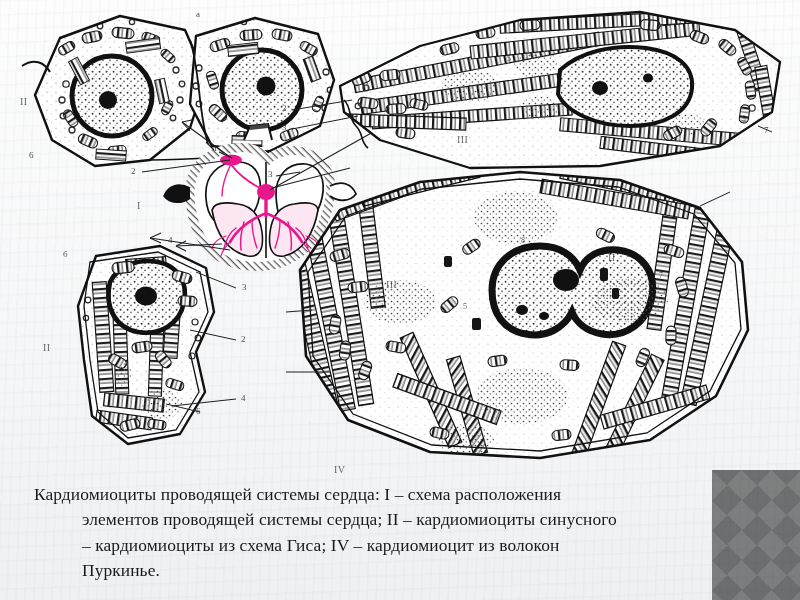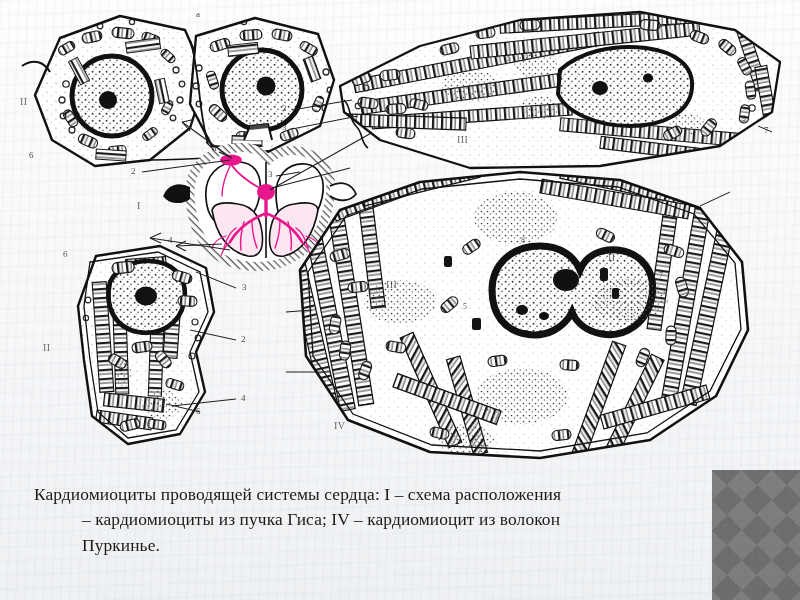--- a/index.html
+++ b/index.html
@@ -501,21 +501,21 @@
       </g>
     </svg>
 
     <div class="lbl" style="left:196px;top:10px;">а</div>
     <div class="lbl" style="left:63px;top:250px;">б</div>
 
     <div class="lbl rom" style="left:137px;top:201px;">I</div>
     <div class="lbl rom" style="left:20px;top:97px;">II</div>
     <div class="lbl rom" style="left:43px;top:343px;">II</div>
     <div class="lbl rom" style="left:457px;top:135px;">III</div>
-    <div class="lbl rom" style="left:334px;top:421px;">IV</div>
+    <div class="lbl rom" style="left:334px;top:465px;">IV</div>
 
     <div class="lbl" style="left:213px;top:144px;">1</div>
     <div class="lbl" style="left:131px;top:167px;">2</div>
     <div class="lbl" style="left:268px;top:170px;">3</div>
     <div class="lbl" style="left:168px;top:236px;">4</div>
     <div class="lbl" style="left:282px;top:104px;">2</div>
     <div class="lbl" style="left:282px;top:123px;">3</div>
     <div class="lbl" style="left:764px;top:126px;">7</div>
     <div class="lbl tiny" style="left:507px;top:54px;">5</div>
     <div class="lbl tiny" style="left:742px;top:114px;">9</div>
@@ -526,18 +526,19 @@
     <div class="lbl" style="left:29px;top:151px;">6</div>
     <div class="lbl tiny" style="left:463px;top:302px;">5</div>
     <div class="lbl tiny" style="left:659px;top:271px;">7</div>
     <div class="lbl tiny" style="left:521px;top:236px;">8</div>
     <div class="lbl rom" style="left:386px;top:280px;">III</div>
     <div class="lbl rom" style="left:608px;top:253px;">II</div>
   </div>
 
   <div class="caption">
     <span class="ln first">Кардиомиоциты проводящей системы сердца: I – схема расположения</span>
-    <span class="ln ind">– кардиомиоциты из пучка Гиса;  IV – кардиомиоцит из волокон</span>
+    <span class="ln ind">элементов проводящей системы сердца; II – кардиомиоциты синусного</span>
+    <span class="ln ind">– кардиомиоциты из схема Гиса;  IV – кардиомиоцит из волокон</span>
     <span class="ln ind">Пуркинье.</span>
   </div>
 
   <div class="watermark"></div>
 </div>
 
 </body></html>

